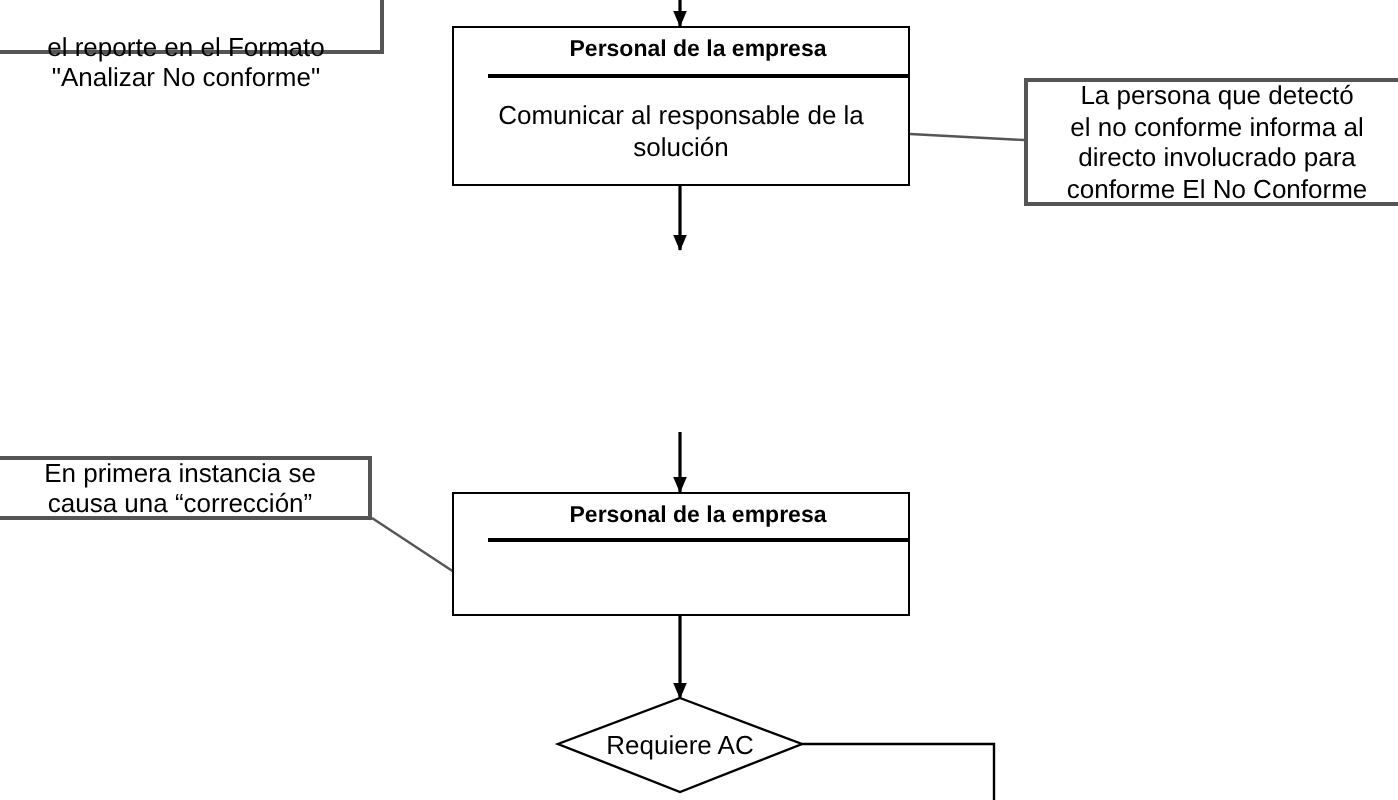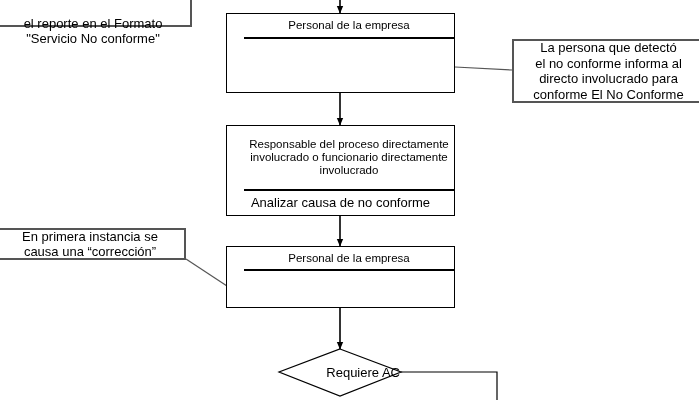--- a/index.html
+++ b/index.html
@@ -30,21 +30,21 @@
     position: absolute;
     box-sizing: border-box;
     border: 1px solid #000000;
     background: #ffffff;
     display: flex;
     flex-direction: column;
   }
   .pbox .phead {
     box-sizing: border-box;
     border-bottom: 2px solid #000000;
-    font-weight: normal;
+    font-weight: bold;
     font-size: 11.5px;
     line-height: 13px;
     text-align: center;
     display: flex;
     align-items: center;
     justify-content: center;
     padding: 2px 4px;
     margin-left: 17px;
   }
   .pbox .pbody {
@@ -82,21 +82,21 @@
     border-left: 2px solid #555555;
     border-top: 2px solid #555555;
     border-bottom: 2px solid #555555;
   }
 
   
   .diamond-label {
     position: absolute;
     font-size: 13px;
     line-height: 15px;
-    text-align: right;
+    text-align: center;
     white-space: nowrap;
   }
 </style>
 </head>
 <body>
 
 <div id="canvas">
 
   <svg class="layer" viewBox="0 0 699 400">
     <defs>
@@ -117,38 +117,35 @@
 
     <path d="M401,372 L497,372 L497,400" fill="none" stroke="#000000" stroke-width="1.2"></path>
 
     <line x1="455" y1="67" x2="512" y2="70" stroke="#555555" stroke-width="1.2"></line>
 
     <line x1="186" y1="259" x2="227" y2="286" stroke="#555555" stroke-width="1.2"></line>
   </svg>
 
   <div class="note note-topleft" style="left:-4px; top:-18px; width:196px; height:45px; padding-top:18px;">
     <span>el reporte en el Formato
-"Servicio No conforme"</span>
+"Analizar No conforme"</span>
   </div>
 
   <div class="pbox" style="left:226px; top:13px; width:229px; height:80px;">
     <div class="phead" style="height:25px;">Personal de la empresa</div>
+    <div class="pbody">Comunicar al responsable de la solución</div>
   </div>
 
   <div class="note note-right" style="left:512px; top:39px; width:191px; height:64px; display:flex; align-items:center; justify-content:center; padding:0 2px;">
     <span>La persona que detectó
 el no conforme informa al
 directo involucrado para
 conforme El No Conforme</span>
   </div>
 
-  <div class="pbox" style="left:226px; top:125px; width:229px; height:91px;">
-    <div class="phead" style="height:65px;">Responsable del proceso directamente involucrado o funcionario directamente involucrado</div>
-    <div class="pbody">Analizar causa de no conforme</div>
-  </div>
 
   <div class="note note-left" style="left:-4px; top:228px; width:190px; height:32px; display:flex; align-items:center; justify-content:center; padding:0 2px;">
     <span>En primera instancia se
 causa una “corrección”</span>
   </div>
 
   <div class="pbox" style="left:226px; top:246px; width:229px; height:62px;">
     <div class="phead" style="height:24px;">Personal de la empresa</div>
   </div>
 

